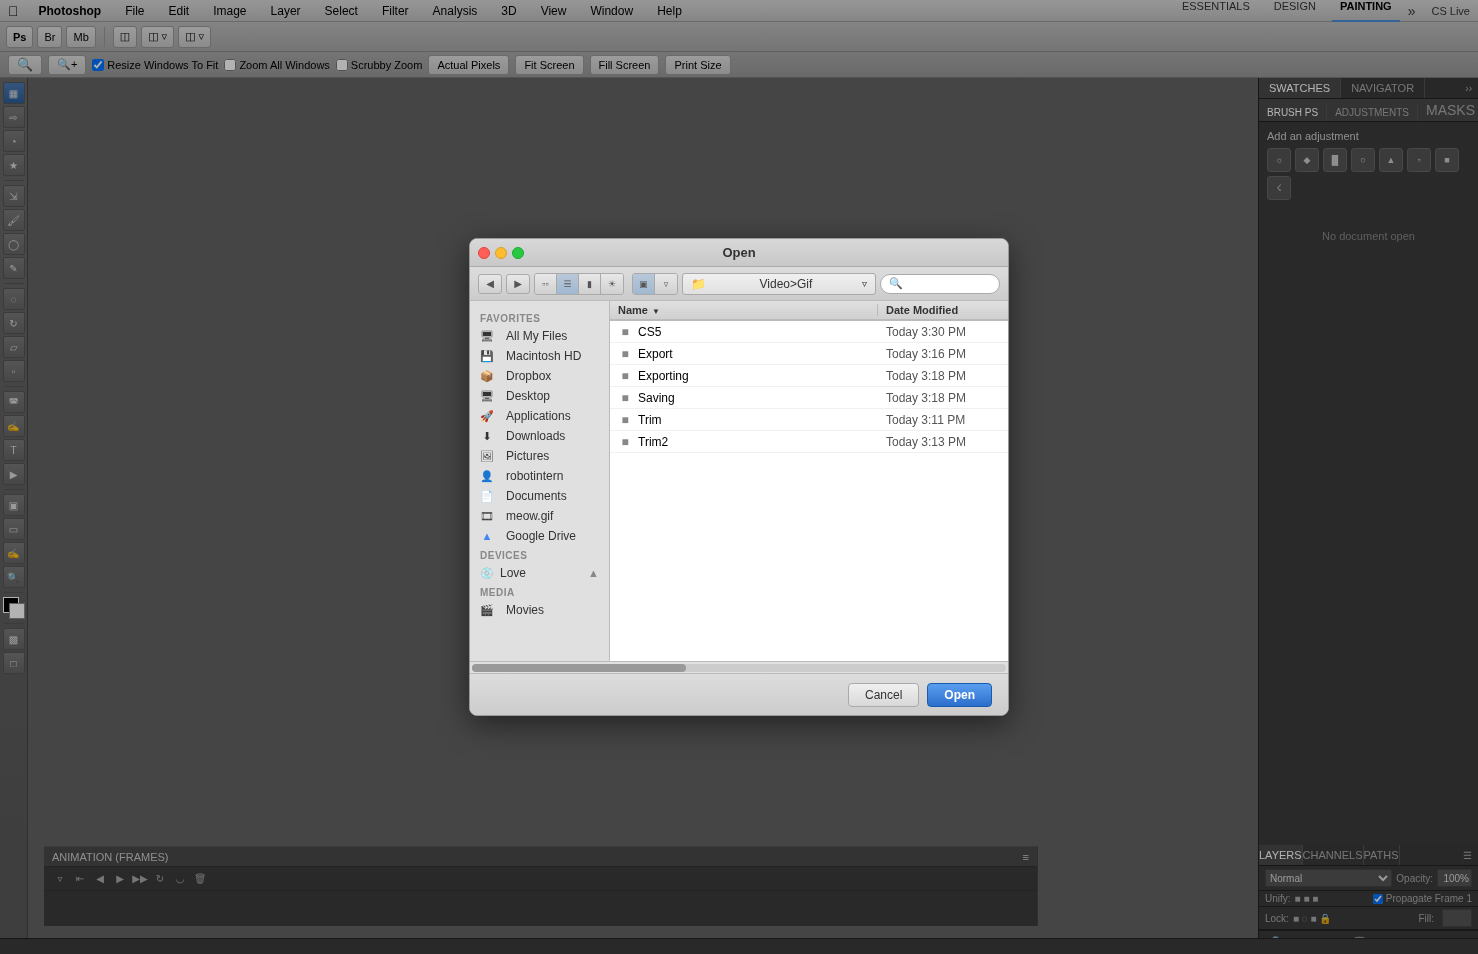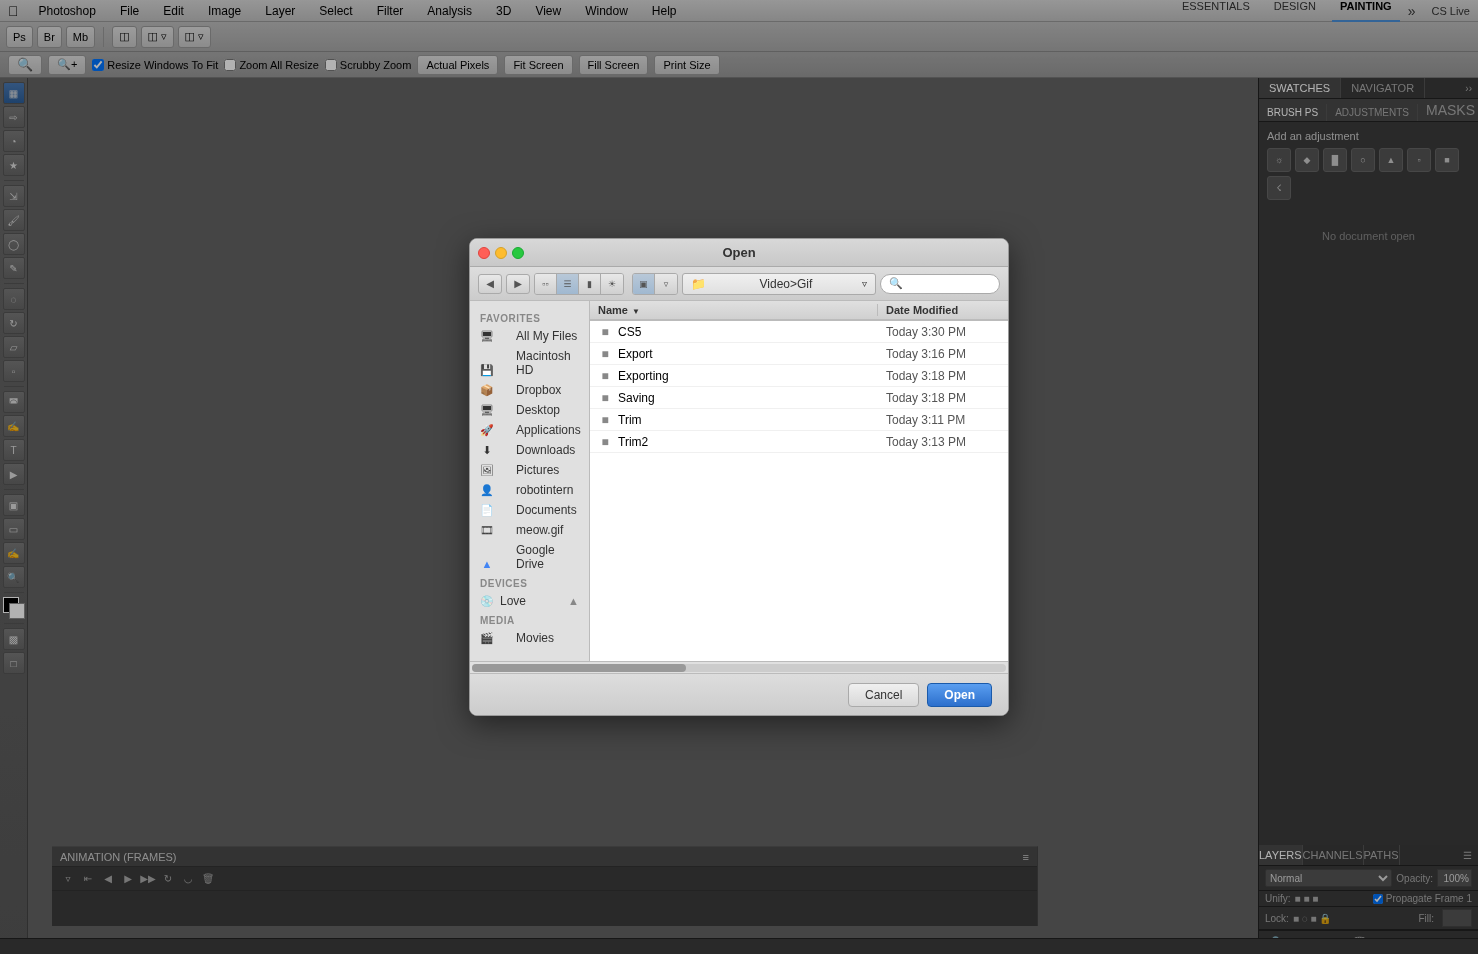--- a/index.html
+++ b/index.html
@@ -24,21 +24,21 @@
       padding: 0 8px;
       gap: 16px;
       position: relative;
       z-index: 100;
     }
     #menubar .apple-icon {
       font-size: 14px;
       cursor: pointer;
     }
     #menubar .app-name {
-      font-weight: normal;
+      font-weight: bold;
       font-size: 13px;
     }
     #menubar .menu-item {
       font-size: 12px;
       cursor: pointer;
       padding: 0 4px;
       white-space: nowrap;
     }
     .menubar-right {
       margin-left: auto;
@@ -312,21 +312,21 @@
       gap: 4px;
       border-bottom: 1px solid #222;
       font-size: 10px;
       color: #aaa;
     }
 
     
     #animation-panel {
       position: absolute;
       bottom: 28px;
-      left: 24px;
+      left: 16px;
       right: 220px;
       height: 80px;
       background: #3c3c3c;
       border-top: 1px solid #555;
       border-right: 1px solid #444;
     }
     .anim-header {
       height: 20px;
       background: #4a4a4a;
       display: flex;
@@ -503,42 +503,42 @@
     }
 
     .dialog-body {
       display: flex;
       height: 360px;
       background: #e8e8e8;
     }
 
     
     .dlg-sidebar {
-      width: 120px;
+      width: 140px;
       background: #e0e0e0;
       border-right: 1px solid #bbb;
       overflow-y: auto;
       padding: 8px 0;
     }
     .sidebar-section-label {
       font-size: 10px;
       font-weight: bold;
       color: #888;
       padding: 4px 10px 2px;
       text-transform: uppercase;
       letter-spacing: 0.5px;
     }
     .sidebar-item {
       display: flex;
       align-items: flex-end;
       padding: 3px 10px;
       cursor: pointer;
       font-size: 12px;
       color: #333;
-      gap: 22px;
+      gap: 12px;
     }
     .sidebar-icon {
       width: 14px;
       height: 14px;
       display: flex;
       align-items: center;
       justify-content: center;
       font-size: 11px;
       flex-shrink: 0;
     }
@@ -720,40 +720,40 @@
   <div class="menubar-right">
     <span class="workspace-btn">ESSENTIALS</span>
     <span class="workspace-btn">DESIGN</span>
     <span class="workspace-btn active">PAINTING</span>
     <span style="font-size:14px;cursor:pointer;">»</span>
     <span style="margin-left:8px;font-size:11px;">CS Live</span>
   </div>
 </div>
 
 <div id="toolbar1">
-  <button class="tb-btn" style="font-weight:normal;">Ps</button>
+  <button class="tb-btn" style="font-weight:bold;">Ps</button>
   <button class="tb-btn">Br</button>
   <button class="tb-btn">Mb</button>
   <div class="tb-separator"></div>
   <button class="tb-btn">◫</button>
   <button class="tb-btn">◫ ▿</button>
   <button class="tb-btn">◫ ▿</button>
   <div class="tb-spacer"></div>
 </div>
 
 <div id="toolbar2">
   <button class="tool-options-btn" style="font-size:13px;">🔍</button>
   <button class="tool-options-btn">🔍+</button>
   <label class="checkbox-label">
     <input type="checkbox" checked="" style="">
     <span>Resize Windows To Fit</span>
   </label>
   <label class="checkbox-label">
     <input type="checkbox" style="">
-    <span>Zoom All Resize</span>
+    <span>Zoom All Windows</span>
   </label>
   <label class="checkbox-label">
     <input type="checkbox" style="">
     <span>Scrubby Zoom</span>
   </label>
   <button class="tool-options-btn">Actual Pixels</button>
   <button class="tool-options-btn">Fit Screen</button>
   <button class="tool-options-btn">Fill Screen</button>
   <button class="tool-options-btn">Print Size</button>
 </div>

